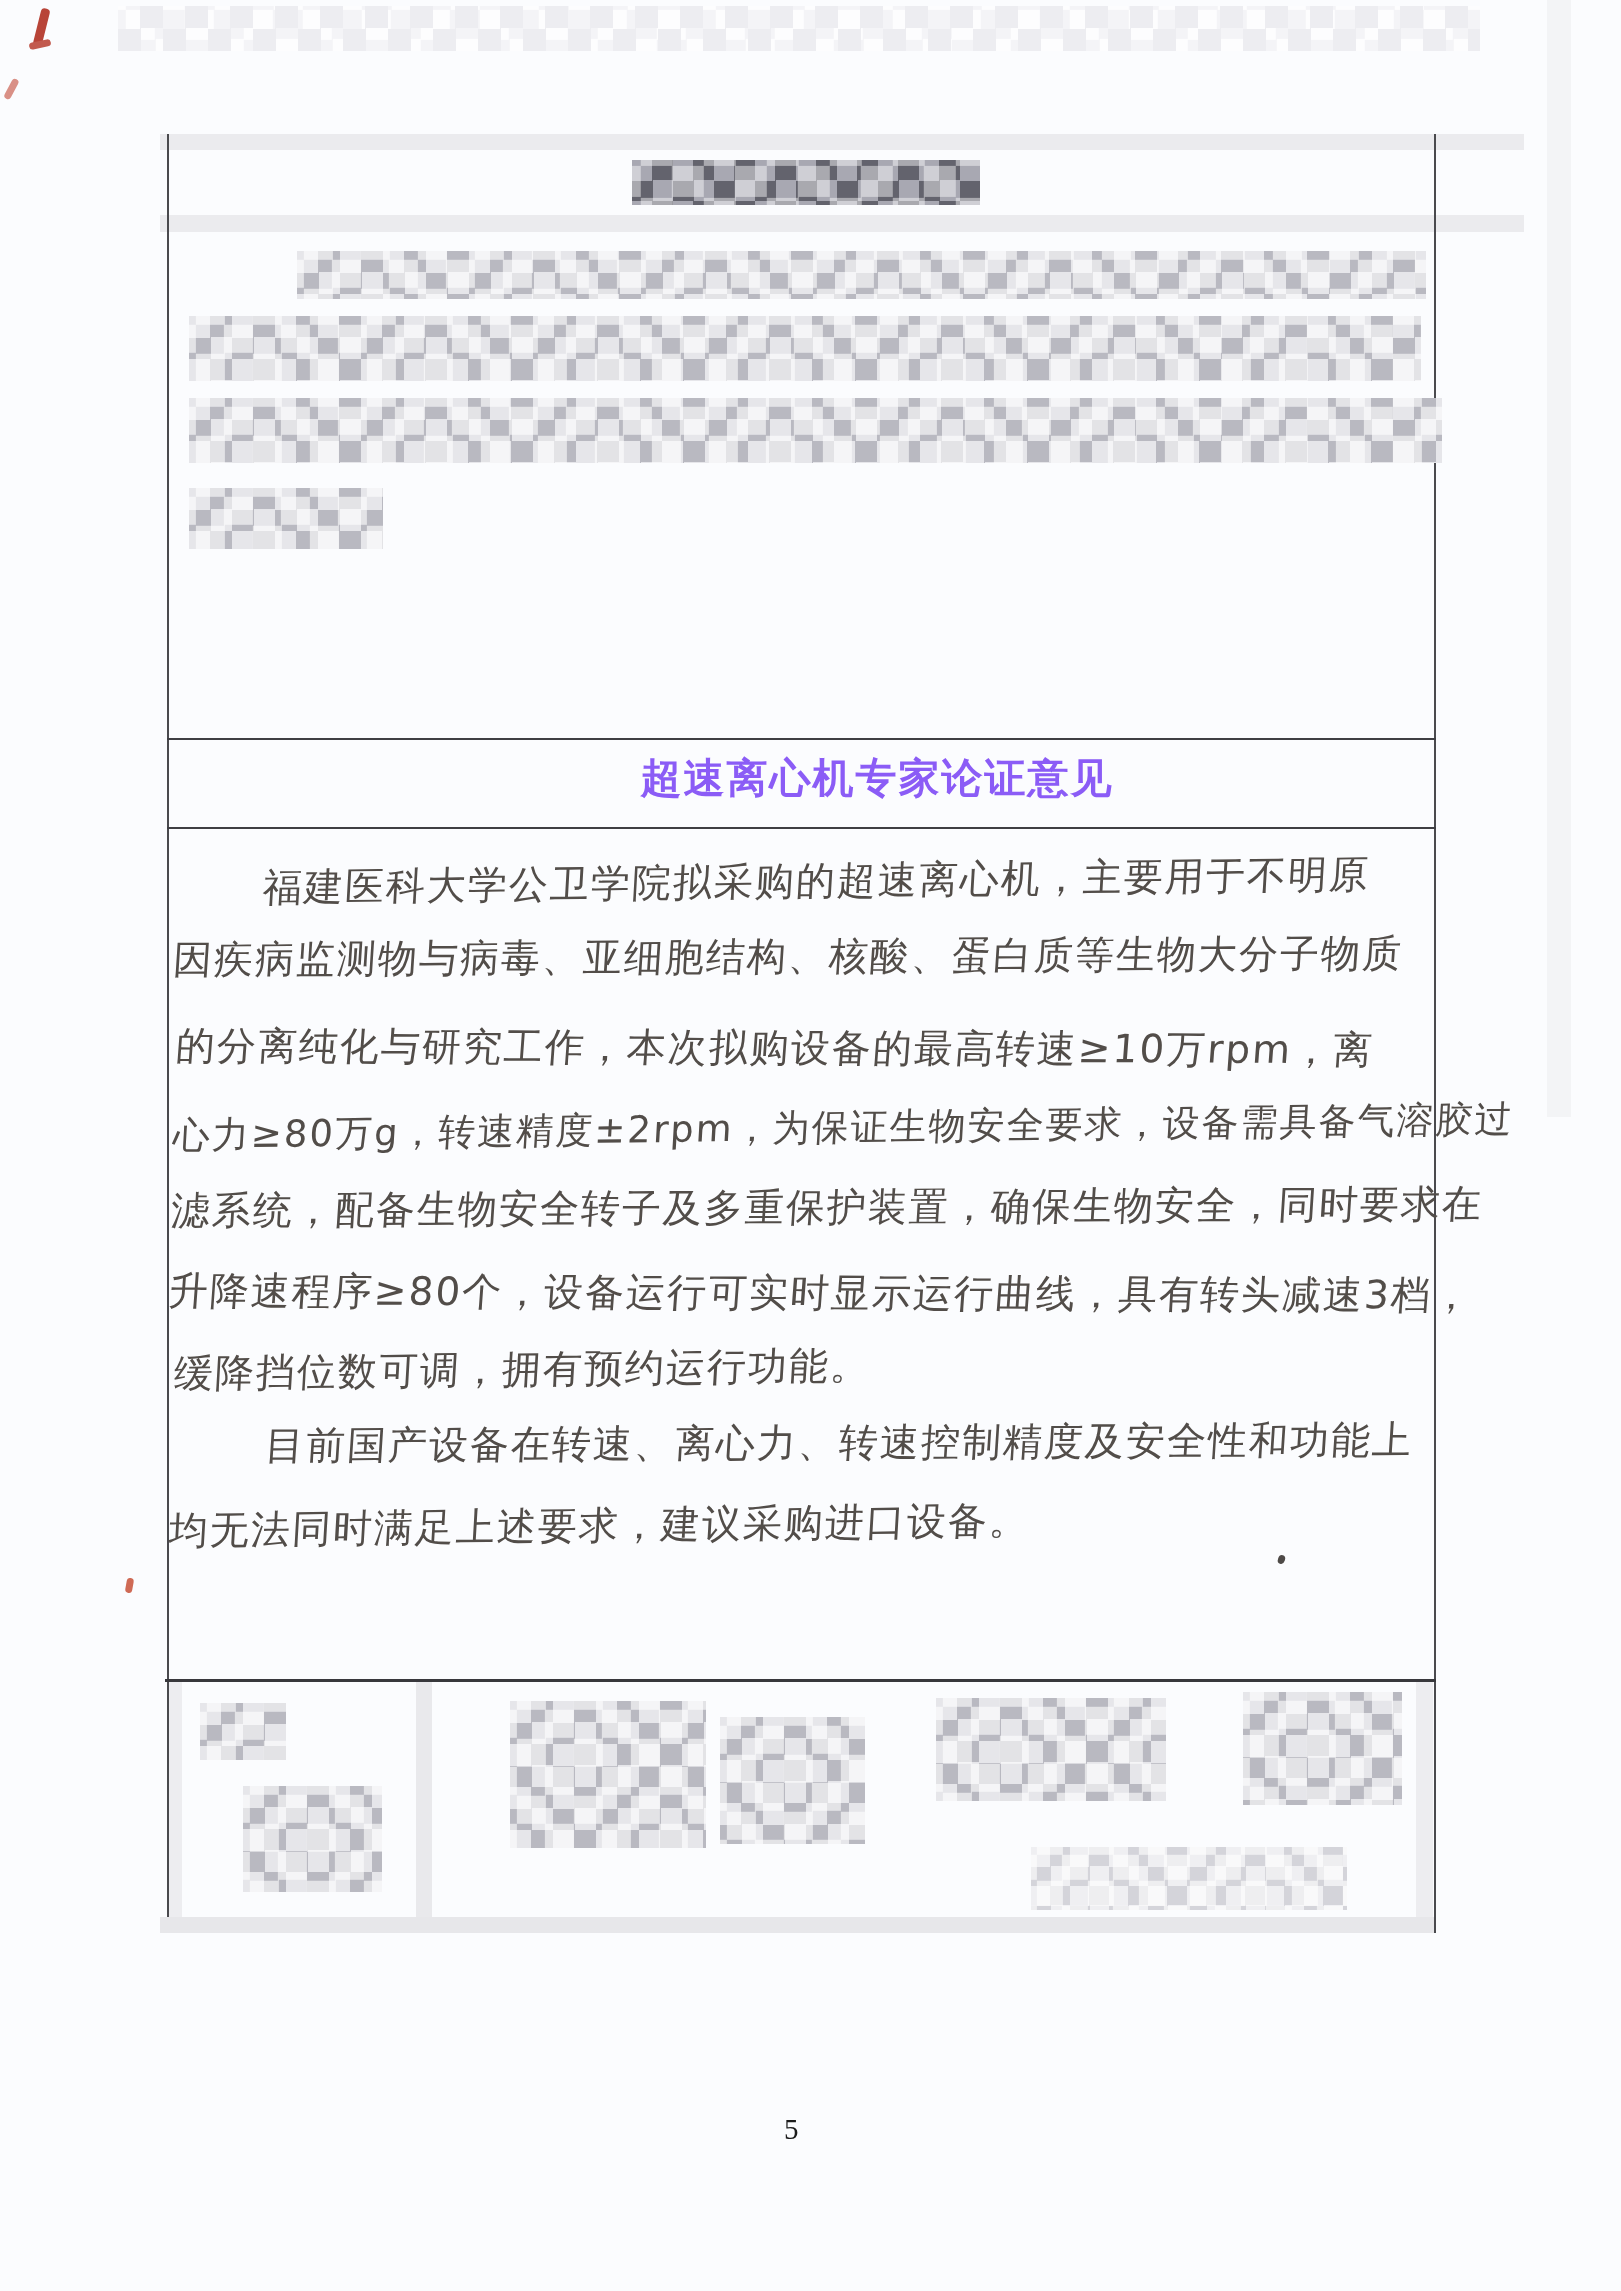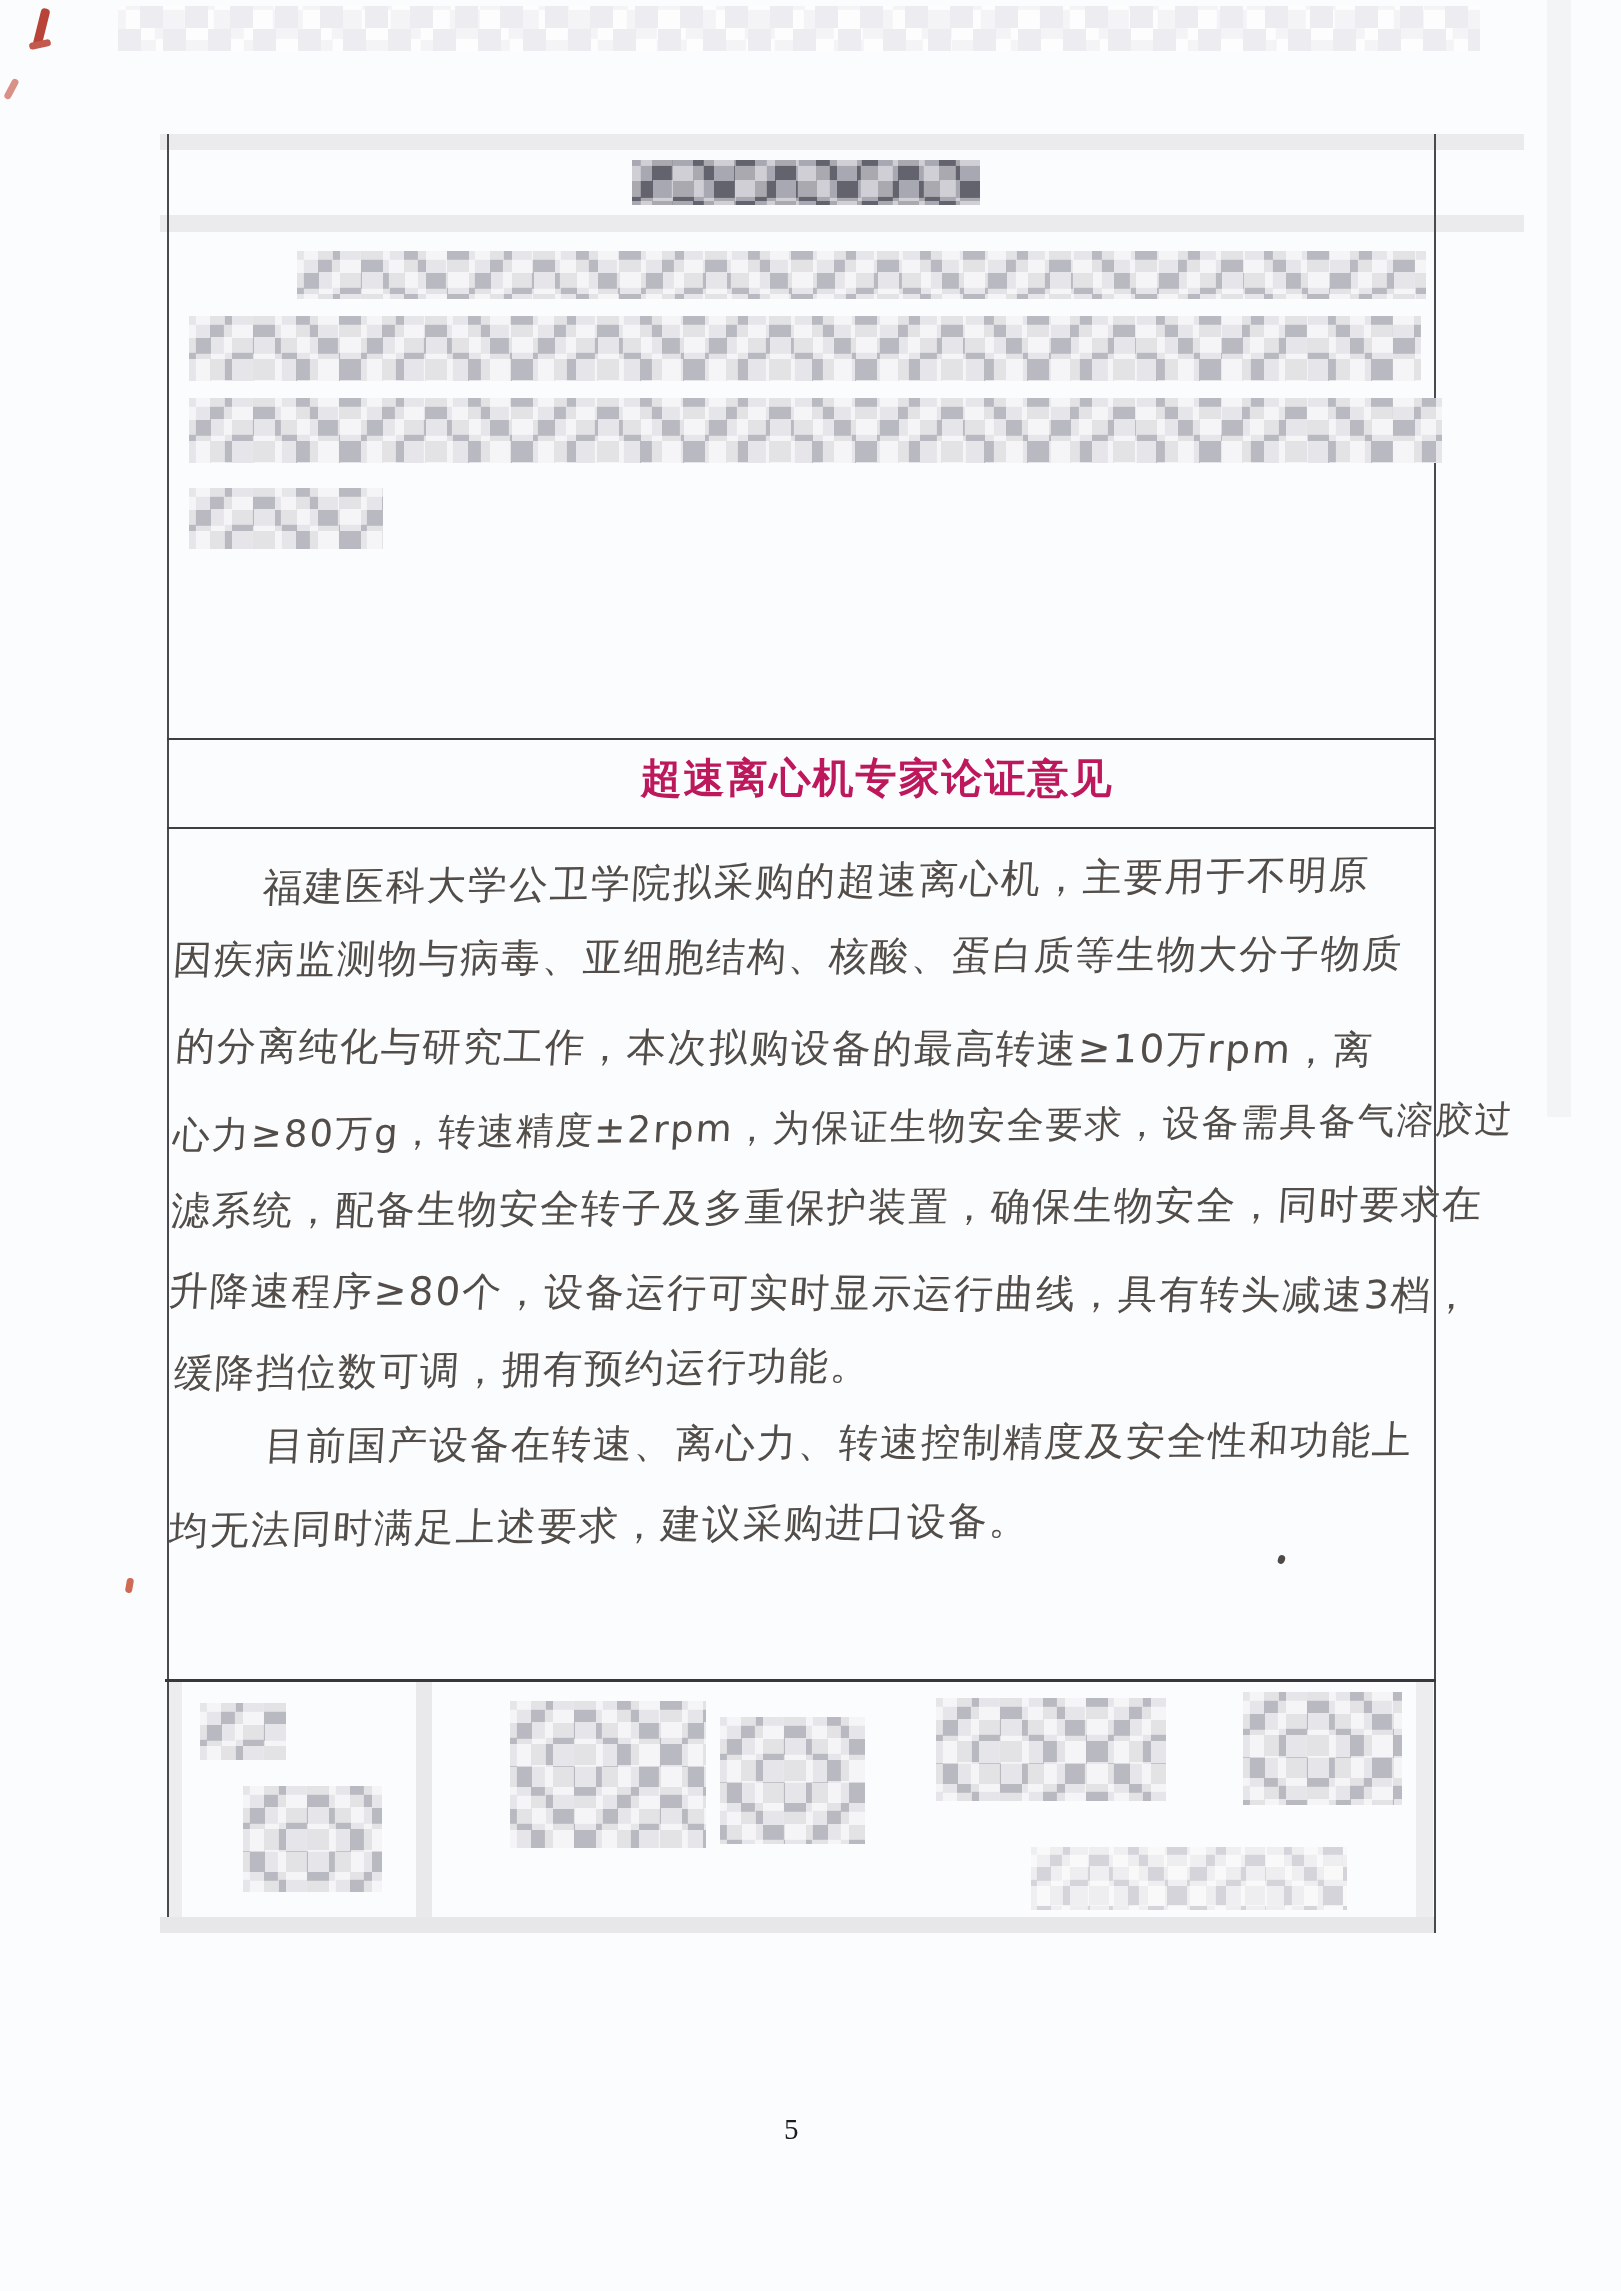--- a/index.html
+++ b/index.html
@@ -32,21 +32,21 @@
       repeating-conic-gradient(#d4d4da 0% 25%, #efeff2 0% 50%) 0 0 / 39px 39px;
   }
   .mosaic-faint{
     background:
       repeating-conic-gradient(#ededf1 0% 25%, rgba(255,255,255,0) 0% 50%) 0 0 / 45px 45px,
       repeating-conic-gradient(#f4f4f7 0% 25%, #fdfdfe 0% 50%) 7.8px 3.9px / 59px 59px;
   }
   
   .section-title{
     left:167px;top:751px;width:1420px;text-align:center;
-    font-weight:700;font-size:41px;letter-spacing:2px;color:#be185d;
+    font-weight:700;font-size:41px;letter-spacing:2px;color:#8b5cf6;
   }
   
   .hw{
     white-space:nowrap;
     font-family:"DejaVu Sans",sans-serif;
     font-size:39px;color:#524d49;letter-spacing:2px;
     transform-origin:left center;
   }
   .rot-a{transform:rotate(-0.7deg) skewX(-4deg);}
   .rot-b{transform:rotate(-0.3deg) skewX(-4deg);}

